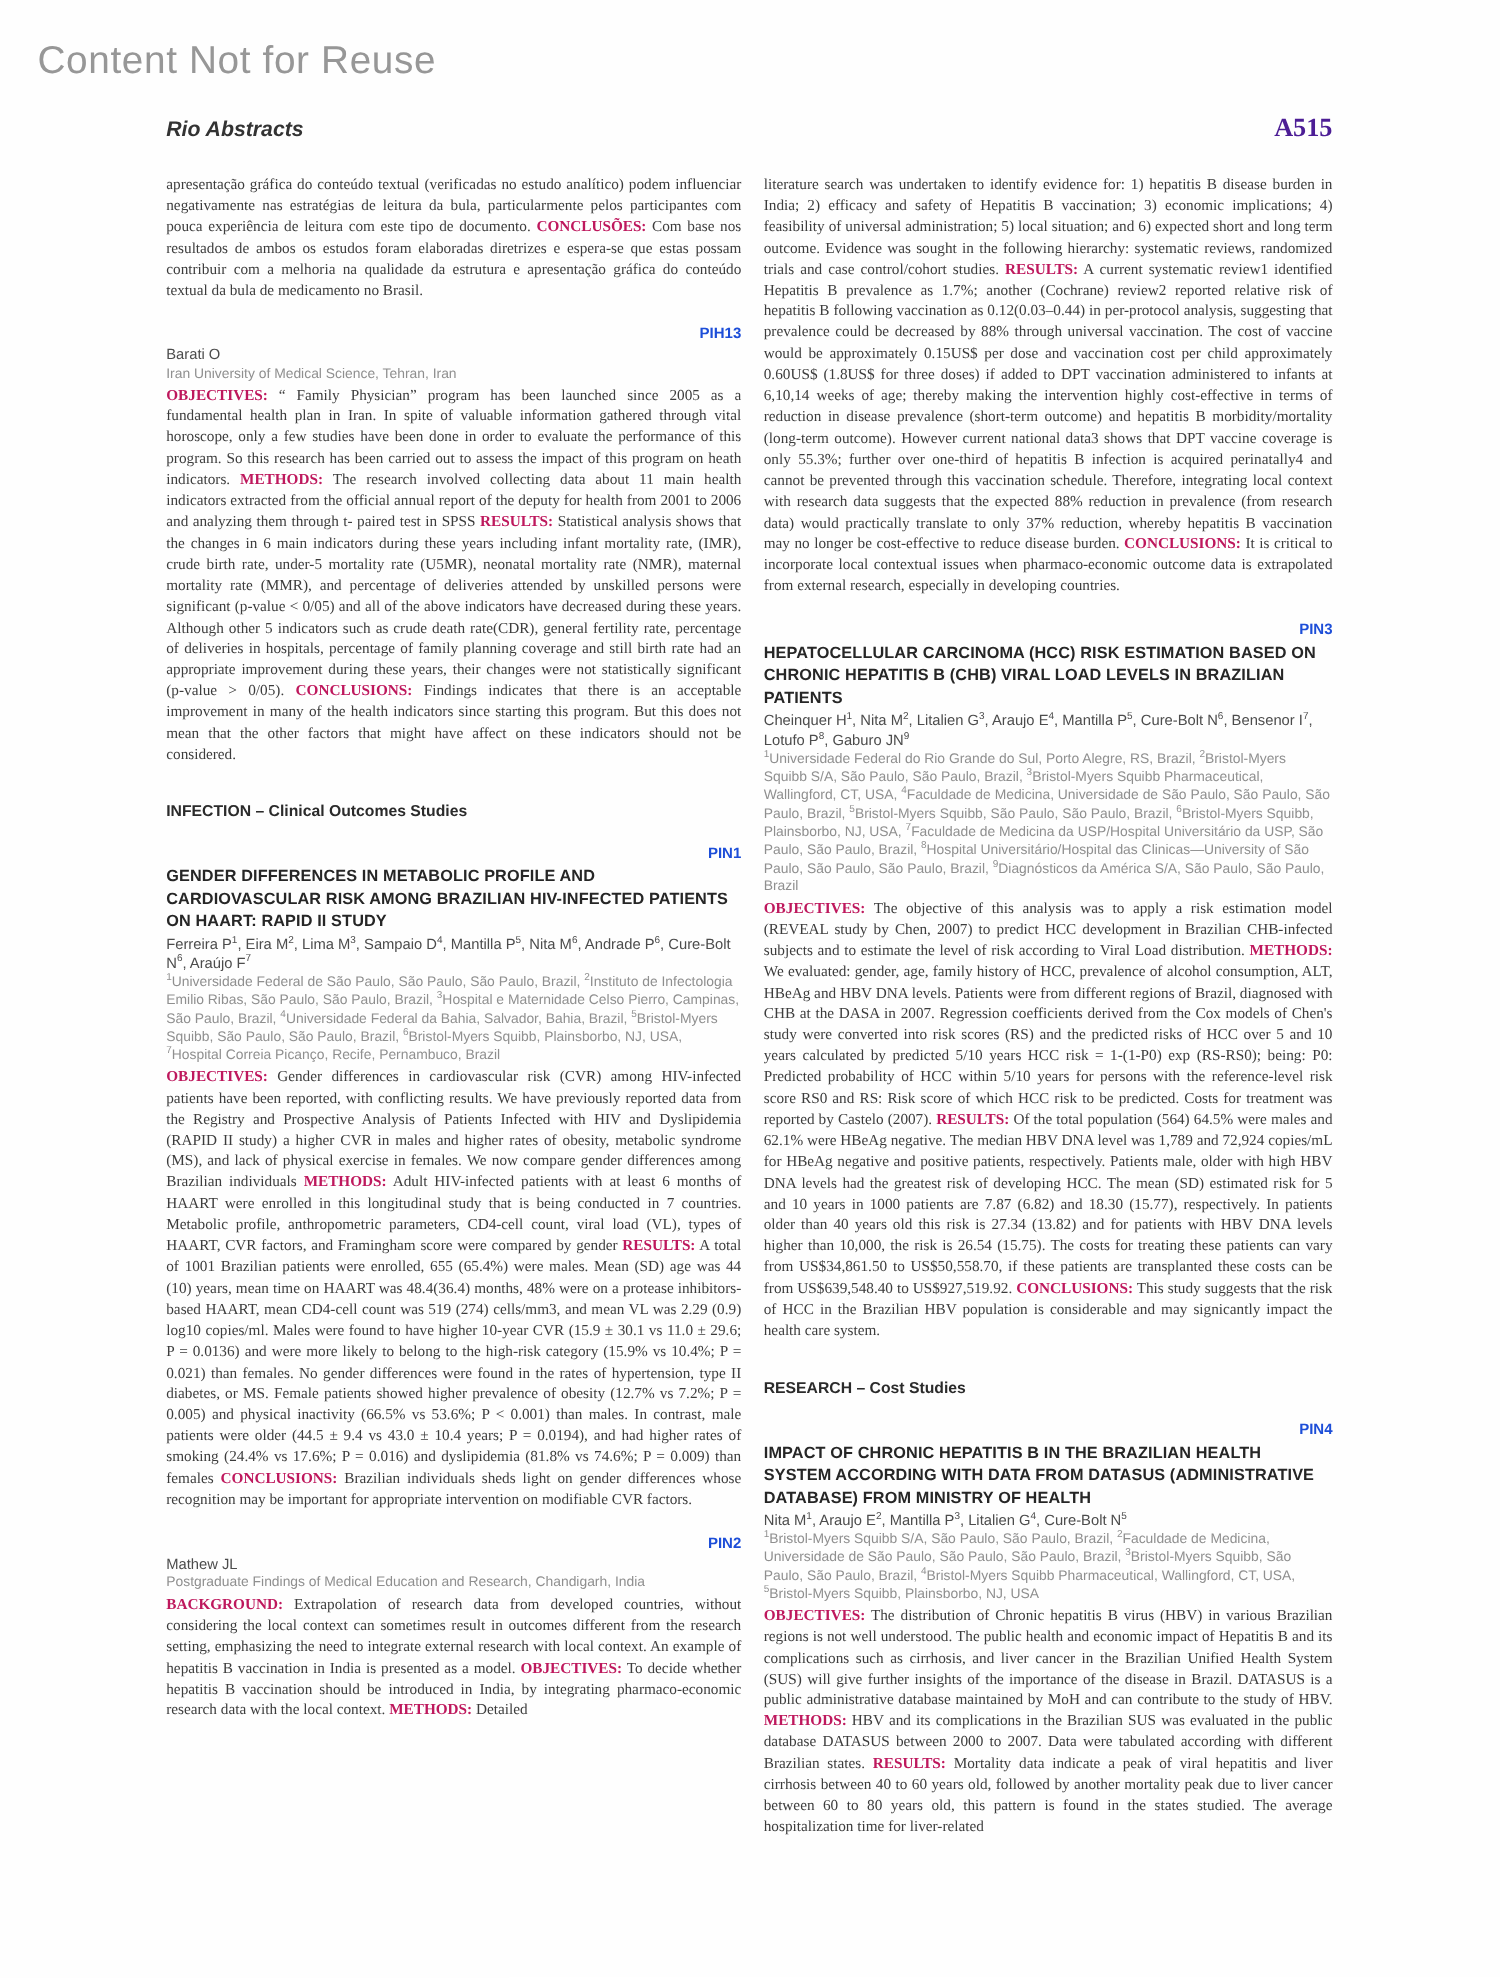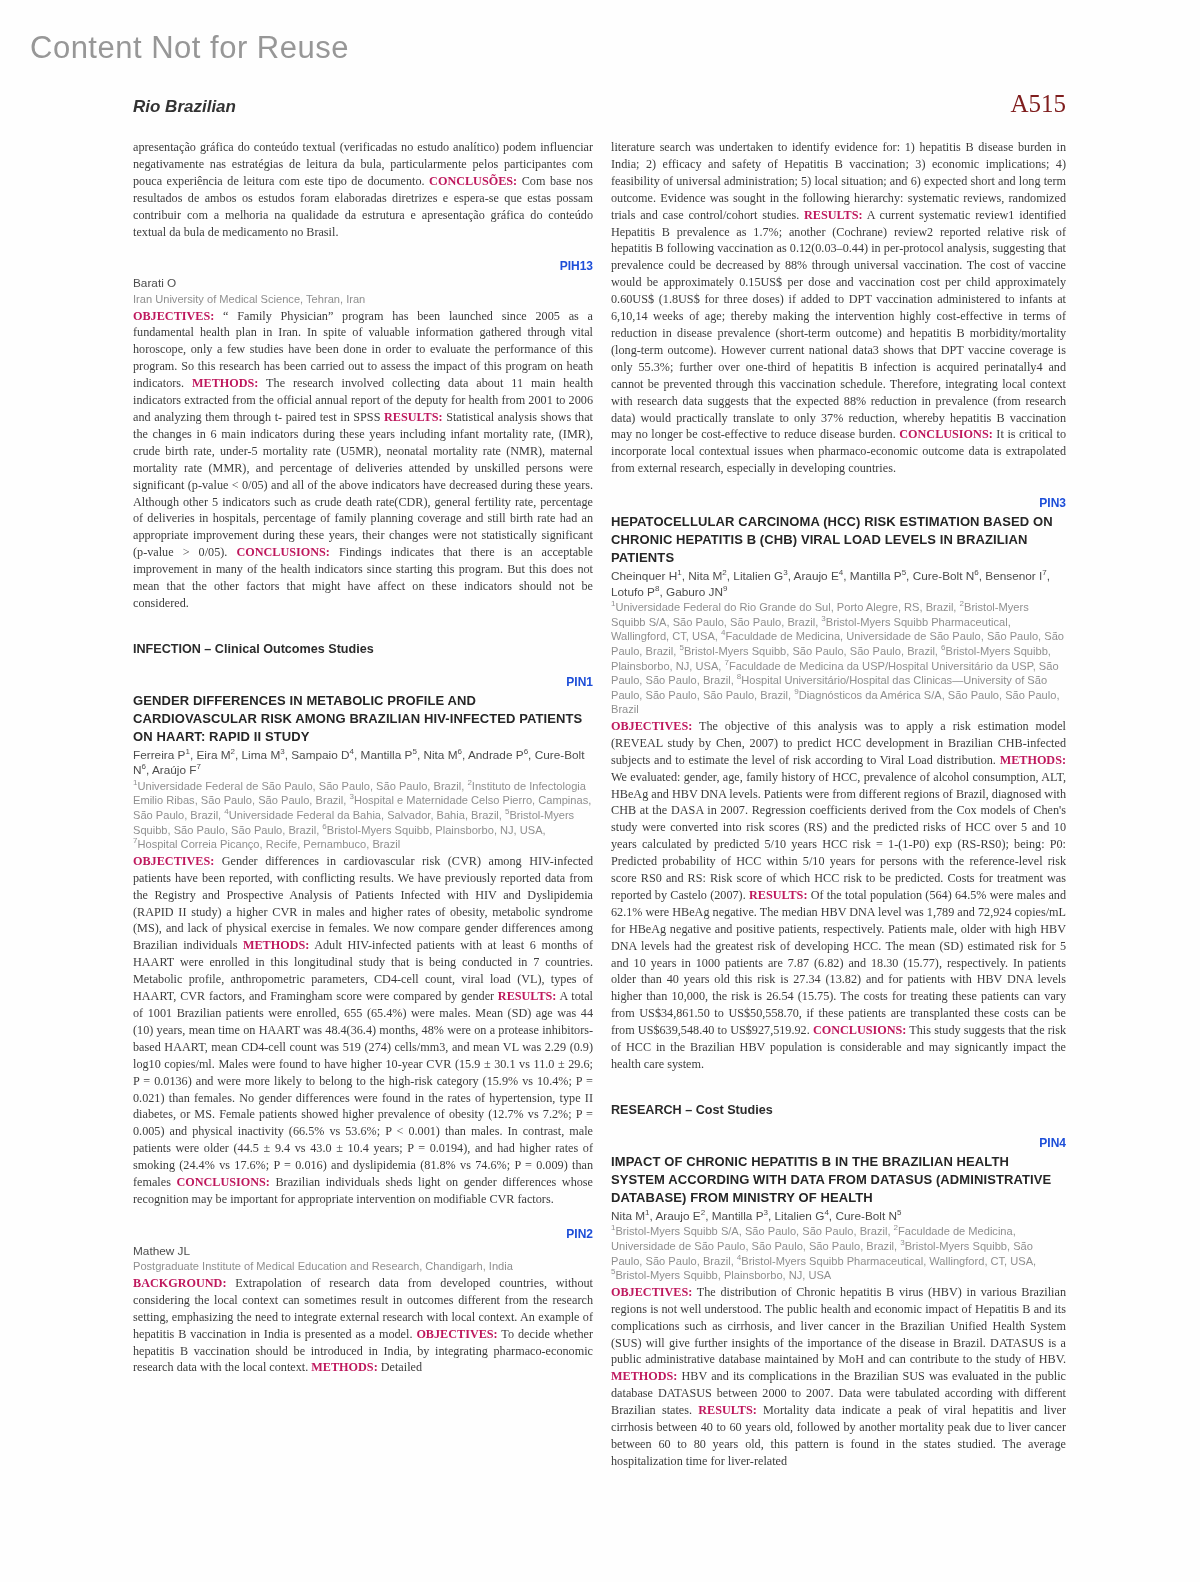--- a/index.html
+++ b/index.html
@@ -4,21 +4,21 @@
 <style>
   html,body{margin:0;padding:0;background:#ffffff;}
   .page{position:relative;width:1200px;height:1582px;background:#fefefe;overflow:hidden;
         font-family:"Liberation Serif",serif;}
   .watermark{position:absolute;left:30px;top:30px;font-family:"Liberation Sans",sans-serif;
         font-size:31px;font-weight:400;color:#979797;letter-spacing:.5px;white-space:nowrap;}
   .running-head{position:absolute;left:133px;top:90px;width:933px;display:flex;
         justify-content:space-between;align-items:baseline;}
   .journal{font-family:"Liberation Sans",sans-serif;font-style:italic;font-weight:700;
         font-size:17px;color:#333;}
-  .pageno{font-family:"Liberation Serif",serif;font-size:25px;color:#7f1d1d;}
+  .pageno{font-family:"Liberation Serif",serif;font-size:21px;color:#4c1d95;font-weight:bold;}
   .columns{position:absolute;left:133px;top:139px;width:933px;height:1443px;}
   .col{position:absolute;top:0;}
   #col-left{left:0;width:460px;}
   #col-right{left:478px;width:455px;}
   p.body{font-size:12.2px;line-height:16.9px;color:#3c3c3c;text-align:justify;margin:0;}
   p.body b{color:#be185d;}
   p.cont{margin:0;}
   .abstract{margin-top:18px;}
   .code{font-family:"Liberation Sans",sans-serif;font-weight:700;font-size:12px;
         color:#1d4ed8;text-align:right;line-height:16px;margin-bottom:2px;}
@@ -32,21 +32,21 @@
         color:#2b2b2b;margin:30px 0 10px;}
   sup{font-size:8px;line-height:0;vertical-align:super;}
   .ul{text-underline-offset:1.5px;}
 </style>
 </head>
 <body>
 
 <div class="page">
   <div class="watermark">Content Not for Reuse</div>
   <div class="running-head">
-    <span class="journal">Rio Brazilian</span>
+    <span class="journal">Rio Abstracts</span>
     <span class="pageno">A515</span>
   </div>
   <div class="columns">
     <div class="col" id="col-left">
         <p class="body cont">apresentação gráfica do conteúdo textual (verificadas no estudo analítico) podem influenciar negativamente nas estratégias de leitura da bula, particularmente pelos participantes com pouca experiência de leitura com este tipo de documento. <b>CONCLUSÕES:</b> Com base nos resultados de ambos os estudos foram elaboradas diretrizes e espera-se que estas possam contribuir com a melhoria na qualidade da estrutura e apresentação gráfica do conteúdo textual da bula de medicamento no Brasil.</p>
         <div class="abstract">
           <div class="code">PIH13</div>
           <div class="authors"><span class="ul">Barati O</span></div>
           <div class="affil">Iran University of Medical Science, Tehran, Iran</div>
           <p class="body"><b>OBJECTIVES:</b> “ Family Physician” program has been launched since 2005 as a fundamental health plan in Iran. In spite of valuable information gathered through vital horoscope, only a few studies have been done in order to evaluate the performance of this program. So this research has been carried out to assess the impact of this program on heath indicators. <b>METHODS:</b> The research involved collecting data about 11 main health indicators extracted from the official annual report of the deputy for health from 2001 to 2006 and analyzing them through t- paired test in SPSS <b>RESULTS:</b> Statistical analysis shows that the changes in 6 main indicators during these years including infant mortality rate, (IMR), crude birth rate, under-5 mortality rate (U5MR), neonatal mortality rate (NMR), maternal mortality rate (MMR), and percentage of deliveries attended by unskilled persons were significant (p-value &lt; 0/05) and all of the above indicators have decreased during these years. Although other 5 indicators such as crude death rate(CDR), general fertility rate, percentage of deliveries in hospitals, percentage of family planning coverage and still birth rate had an appropriate improvement during these years, their changes were not statistically significant (p-value &gt; 0/05). <b>CONCLUSIONS:</b> Findings indicates that there is an acceptable improvement in many of the health indicators since starting this program. But this does not mean that the other factors that might have affect on these indicators should not be considered.</p>
@@ -55,21 +55,21 @@
         <div class="abstract">
           <div class="code">PIN1</div>
           <h3 class="title">GENDER DIFFERENCES IN METABOLIC PROFILE AND CARDIOVASCULAR RISK AMONG BRAZILIAN HIV-INFECTED PATIENTS ON HAART: RAPID II STUDY</h3>
           <div class="authors">Ferreira P<sup>1</sup>, Eira M<sup>2</sup>, Lima M<sup>3</sup>, Sampaio D<sup>4</sup>, Mantilla P<sup>5</sup>, <span class="ul">Nita M<sup>6</sup></span>, Andrade P<sup>6</sup>, Cure-Bolt N<sup>6</sup>, Araújo F<sup>7</sup></div>
           <div class="affil"><sup>1</sup>Universidade Federal de São Paulo, São Paulo, São Paulo, Brazil, <sup>2</sup>Instituto de Infectologia Emilio Ribas, São Paulo, São Paulo, Brazil, <sup>3</sup>Hospital e Maternidade Celso Pierro, Campinas, São Paulo, Brazil, <sup>4</sup>Universidade Federal da Bahia, Salvador, Bahia, Brazil, <sup>5</sup>Bristol-Myers Squibb, São Paulo, São Paulo, Brazil, <sup>6</sup>Bristol-Myers Squibb, Plainsborbo, NJ, USA, <sup>7</sup>Hospital Correia Picanço, Recife, Pernambuco, Brazil</div>
           <p class="body"><b>OBJECTIVES:</b> Gender differences in cardiovascular risk (CVR) among HIV-infected patients have been reported, with conflicting results. We have previously reported data from the Registry and Prospective Analysis of Patients Infected with HIV and Dyslipidemia (RAPID II study) a higher CVR in males and higher rates of obesity, metabolic syndrome (MS), and lack of physical exercise in females. We now compare gender differences among Brazilian individuals <b>METHODS:</b> Adult HIV-infected patients with at least 6 months of HAART were enrolled in this longitudinal study that is being conducted in 7 countries. Metabolic profile, anthropometric parameters, CD4-cell count, viral load (VL), types of HAART, CVR factors, and Framingham score were compared by gender <b>RESULTS:</b> A total of 1001 Brazilian patients were enrolled, 655 (65.4%) were males. Mean (SD) age was 44 (10) years, mean time on HAART was 48.4(36.4) months, 48% were on a protease inhibitors-based HAART, mean CD4-cell count was 519 (274) cells/mm3, and mean VL was 2.29 (0.9) log10 copies/ml. Males were found to have higher 10-year CVR (15.9 ± 30.1 vs 11.0 ± 29.6; P = 0.0136) and were more likely to belong to the high-risk category (15.9% vs 10.4%; P = 0.021) than females. No gender differences were found in the rates of hypertension, type II diabetes, or MS. Female patients showed higher prevalence of obesity (12.7% vs 7.2%; P = 0.005) and physical inactivity (66.5% vs 53.6%; P &lt; 0.001) than males. In contrast, male patients were older (44.5 ± 9.4 vs 43.0 ± 10.4 years; P = 0.0194), and had higher rates of smoking (24.4% vs 17.6%; P = 0.016) and dyslipidemia (81.8% vs 74.6%; P = 0.009) than females <b>CONCLUSIONS:</b> Brazilian individuals sheds light on gender differences whose recognition may be important for appropriate intervention on modifiable CVR factors.</p>
         </div>
         <div class="abstract">
           <div class="code">PIN2</div>
           <div class="authors"><span class="ul">Mathew JL</span></div>
-          <div class="affil">Postgraduate Institute of Medical Education and Research, Chandigarh, India</div>
+          <div class="affil">Postgraduate Findings of Medical Education and Research, Chandigarh, India</div>
           <p class="body"><b>BACKGROUND:</b> Extrapolation of research data from developed countries, without considering the local context can sometimes result in outcomes different from the research setting, emphasizing the need to integrate external research with local context. An example of hepatitis B vaccination in India is presented as a model. <b>OBJECTIVES:</b> To decide whether hepatitis B vaccination should be introduced in India, by integrating pharmaco-economic research data with the local context. <b>METHODS:</b> Detailed</p>
         </div>
       </div>
     <div class="col" id="col-right">
         <p class="body cont">literature search was undertaken to identify evidence for: 1) hepatitis B disease burden in India; 2) efficacy and safety of Hepatitis B vaccination; 3) economic implications; 4) feasibility of universal administration; 5) local situation; and 6) expected short and long term outcome. Evidence was sought in the following hierarchy: systematic reviews, randomized trials and case control/cohort studies. <b>RESULTS:</b> A current systematic review1 identified Hepatitis B prevalence as 1.7%; another (Cochrane) review2 reported relative risk of hepatitis B following vaccination as 0.12(0.03–0.44) in per-protocol analysis, suggesting that prevalence could be decreased by 88% through universal vaccination. The cost of vaccine would be approximately 0.15US$ per dose and vaccination cost per child approximately 0.60US$ (1.8US$ for three doses) if added to DPT vaccination administered to infants at 6,10,14 weeks of age; thereby making the intervention highly cost-effective in terms of reduction in disease prevalence (short-term outcome) and hepatitis B morbidity/mortality (long-term outcome). However current national data3 shows that DPT vaccine coverage is only 55.3%; further over one-third of hepatitis B infection is acquired perinatally4 and cannot be prevented through this vaccination schedule. Therefore, integrating local context with research data suggests that the expected 88% reduction in prevalence (from research data) would practically translate to only 37% reduction, whereby hepatitis B vaccination may no longer be cost-effective to reduce disease burden. <b>CONCLUSIONS:</b> It is critical to incorporate local contextual issues when pharmaco-economic outcome data is extrapolated from external research, especially in developing countries.</p>
         <div class="abstract">
           <div class="code">PIN3</div>
           <h3 class="title">HEPATOCELLULAR CARCINOMA (HCC) RISK ESTIMATION BASED ON CHRONIC HEPATITIS B (CHB) VIRAL LOAD LEVELS IN BRAZILIAN PATIENTS</h3>
           <div class="authors">Cheinquer H<sup>1</sup>, <span class="ul">Nita M<sup>2</sup></span>, Litalien G<sup>3</sup>, Araujo E<sup>4</sup>, Mantilla P<sup>5</sup>, Cure-Bolt N<sup>6</sup>, Bensenor I<sup>7</sup>, Lotufo P<sup>8</sup>, Gaburo JN<sup>9</sup></div>
           <div class="affil"><sup>1</sup>Universidade Federal do Rio Grande do Sul, Porto Alegre, RS, Brazil, <sup>2</sup>Bristol-Myers Squibb S/A, São Paulo, São Paulo, Brazil, <sup>3</sup>Bristol-Myers Squibb Pharmaceutical, Wallingford, CT, USA, <sup>4</sup>Faculdade de Medicina, Universidade de São Paulo, São Paulo, São Paulo, Brazil, <sup>5</sup>Bristol-Myers Squibb, São Paulo, São Paulo, Brazil, <sup>6</sup>Bristol-Myers Squibb, Plainsborbo, NJ, USA, <sup>7</sup>Faculdade de Medicina da USP/Hospital Universitário da USP, São Paulo, São Paulo, Brazil, <sup>8</sup>Hospital Universitário/Hospital das Clinicas—University of São Paulo, São Paulo, São Paulo, Brazil, <sup>9</sup>Diagnósticos da América S/A, São Paulo, São Paulo, Brazil</div>

